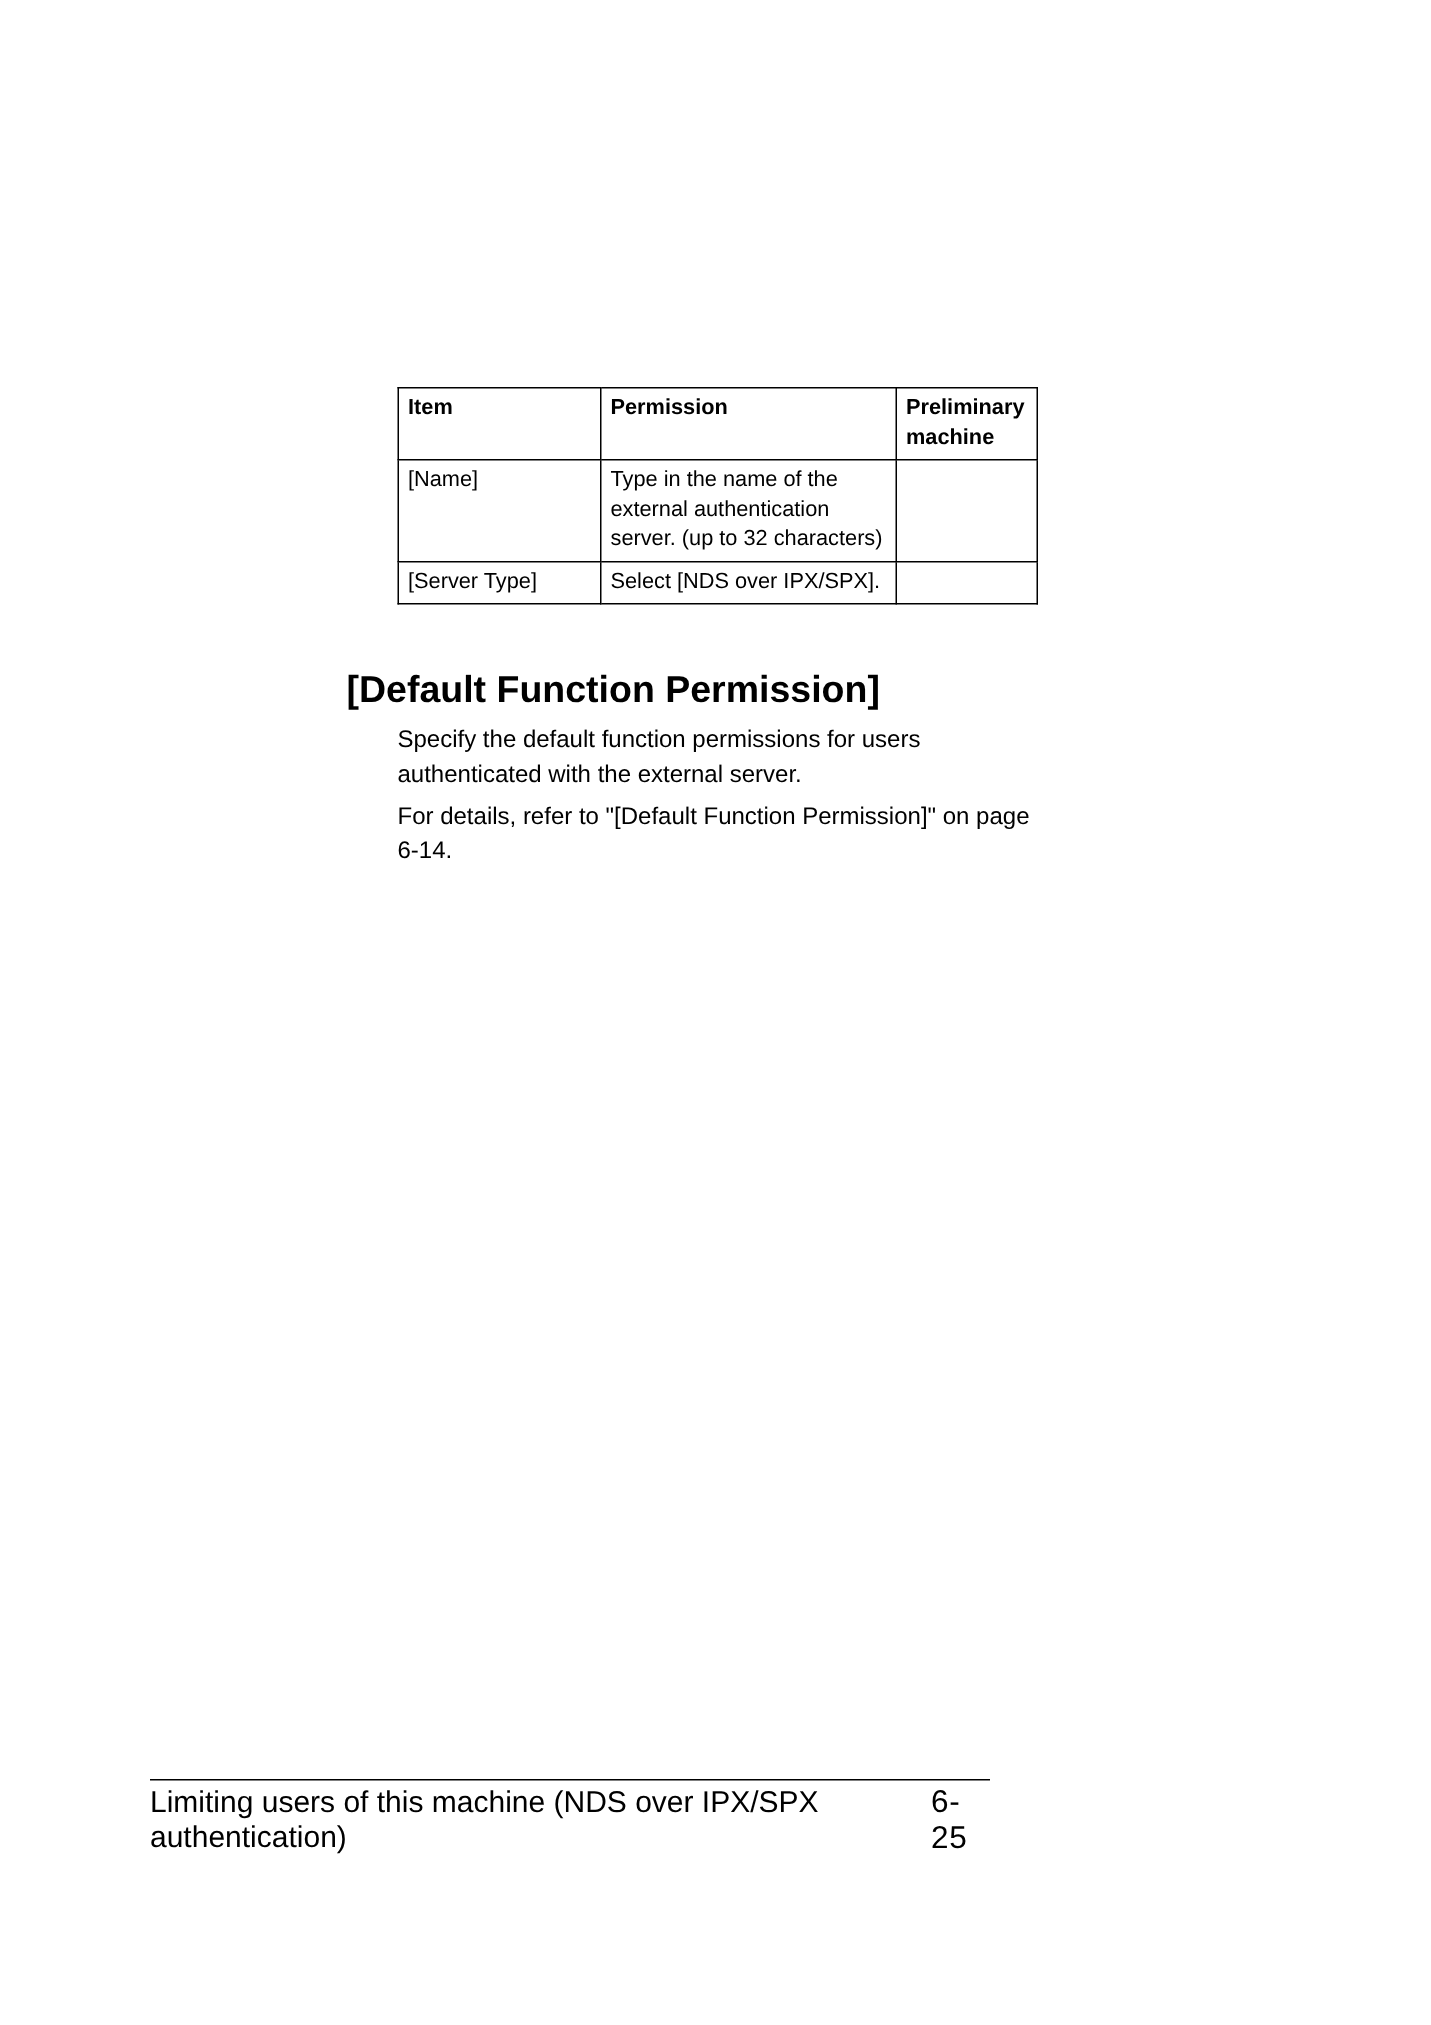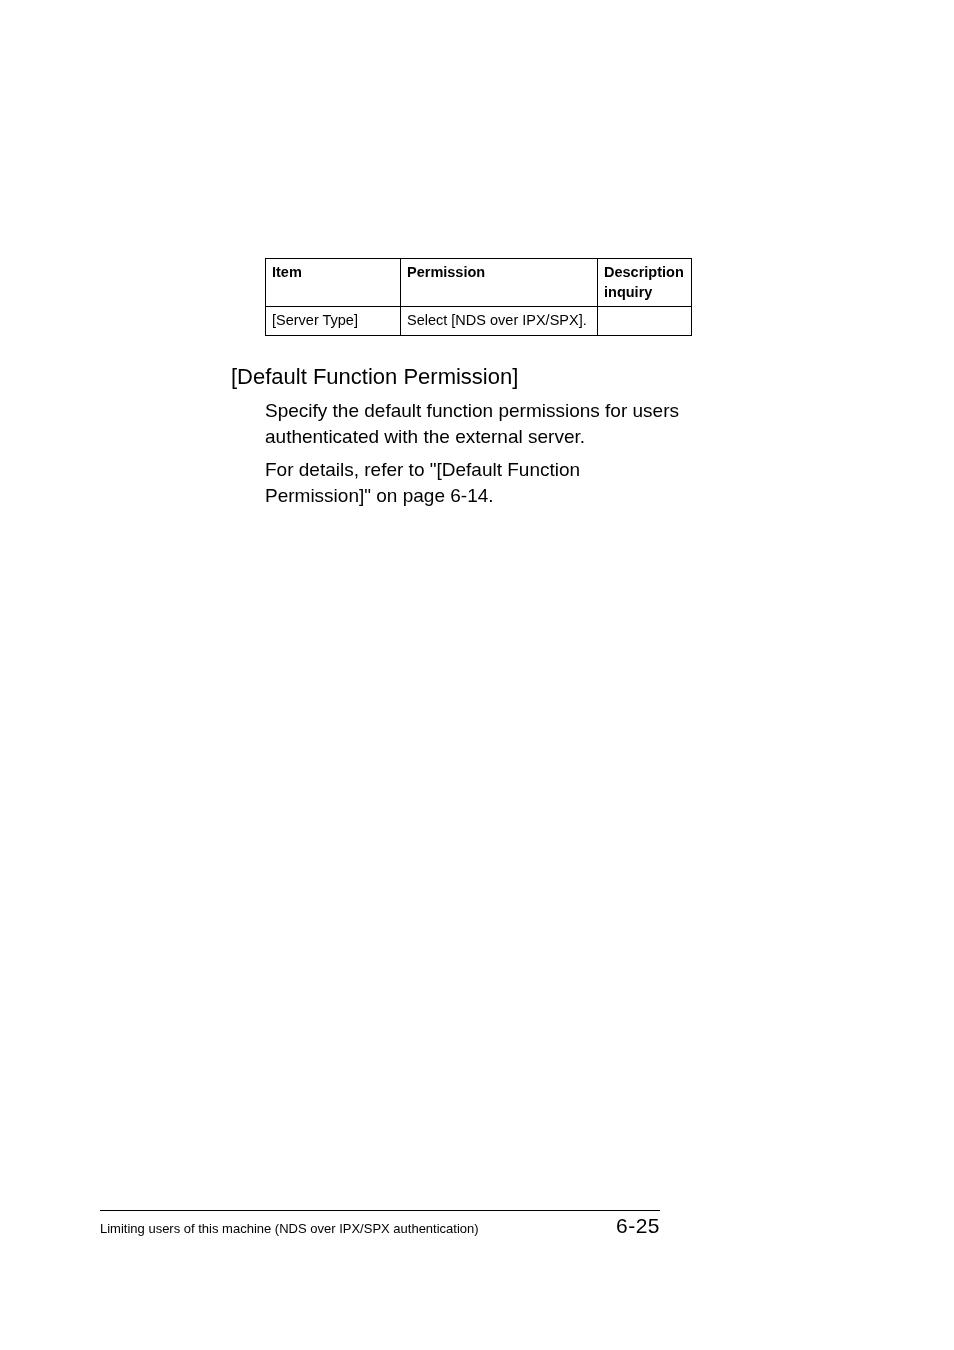--- a/index.html
+++ b/index.html
@@ -39,28 +39,28 @@
   }
   table.main-table th {
     font-weight: bold;
     background: #ffffff;
   }
   col.c1 { width: 135px; }
   col.c2 { width: 197px; }
   col.c3 { width: 94px; }
 
   .heading {
-    font-size: 22px;
-    font-weight: normal;
-    margin-top: 28px;
+    font-size: 25px;
+    font-weight: bold;
+    margin-top: 43px;
     margin-bottom: 8px;
     margin-left: -34px;
   }
   .body-text {
-    font-size: 19px;
+    font-size: 16px;
     line-height: 1.4;
     margin: 0 0 6px 0;
   }
   .footer {
     position: absolute;
     left: 100px;
     bottom: 112px;
     width: 754px;
   }
   .footer-rule {
@@ -70,21 +70,21 @@
     width: 560px;
   }
   .footer-line {
     display: flex;
     justify-content: space-between;
     align-items: baseline;
     width: 560px;
     font-size: 20px;
   }
   .footer-title {
-    font-size: 13px;
+    font-size: 20px;
     font-weight: normal;
   }
   .footer-page {
     font-size: 21px;
     font-weight: normal;
     letter-spacing: 0.5px;
   }
 </style>
 </head>
 <body>
@@ -96,24 +96,29 @@
     <table class="main-table">
       <colgroup>
         <col class="c1">
           <col class="c2">
           <col class="c3">
       </colgroup>
       <thead>
         <tr>
           <th>Item</th>
           <th>Permission</th>
-          <th>Description inquiry</th>
+          <th>Preliminary machine</th>
         </tr>
       </thead>
       <tbody>
+        <tr>
+          <td>[Name]</td>
+          <td>Type in the name of the external authentication server. (up to 32 characters)</td>
+          <td></td>
+        </tr>
         <tr>
           <td>[Server Type]</td>
           <td>Select [NDS over IPX/SPX].</td>
           <td></td>
         </tr>
       </tbody>
     </table>
 
     <div class="heading">[Default Function Permission]</div>
 

